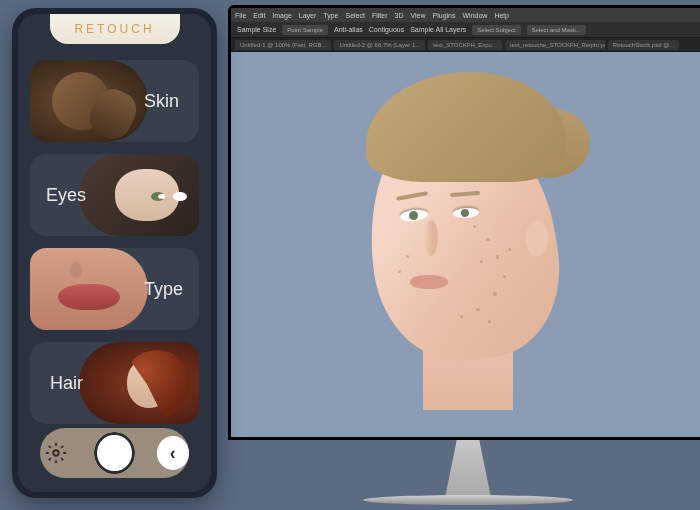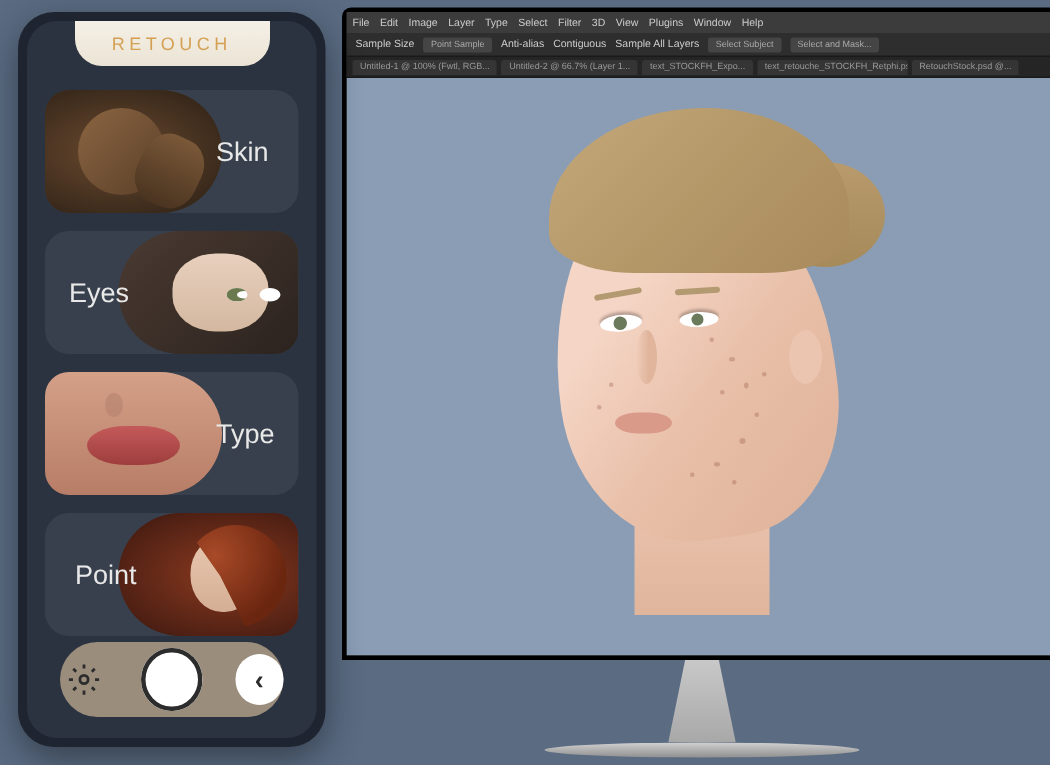--- a/index.html
+++ b/index.html
@@ -155,21 +155,21 @@
       <div class="card c-eyes">
         <div class="thumb"></div>
         <span class="card-label">Eyes</span>
       </div>
       <div class="card c-mouth">
         <div class="thumb"></div>
         <span class="card-label">Type</span>
       </div>
       <div class="card c-hair">
         <div class="thumb"></div>
-        <span class="card-label">Point</span>
+        <span class="card-label">Hair</span>
       </div>
     </div>
     <div class="bottom-bar">
       <div class="bb-btn bb-settings">
         <svg width="22" height="22" viewBox="0 0 24 24" fill="none" stroke="#2c2c2c" stroke-width="2">
             <circle cx="12" cy="12" r="3"></circle>
             <path d="M12 1v3m0 16v3M4.2 4.2l2.1 2.1m11.4 11.4l2.1 2.1M1 12h3m16 0h3M4.2 19.8l2.1-2.1m11.4-11.4l2.1-2.1"></path>
           </svg>
       </div>
       <div class="bb-btn bb-capture"></div>

